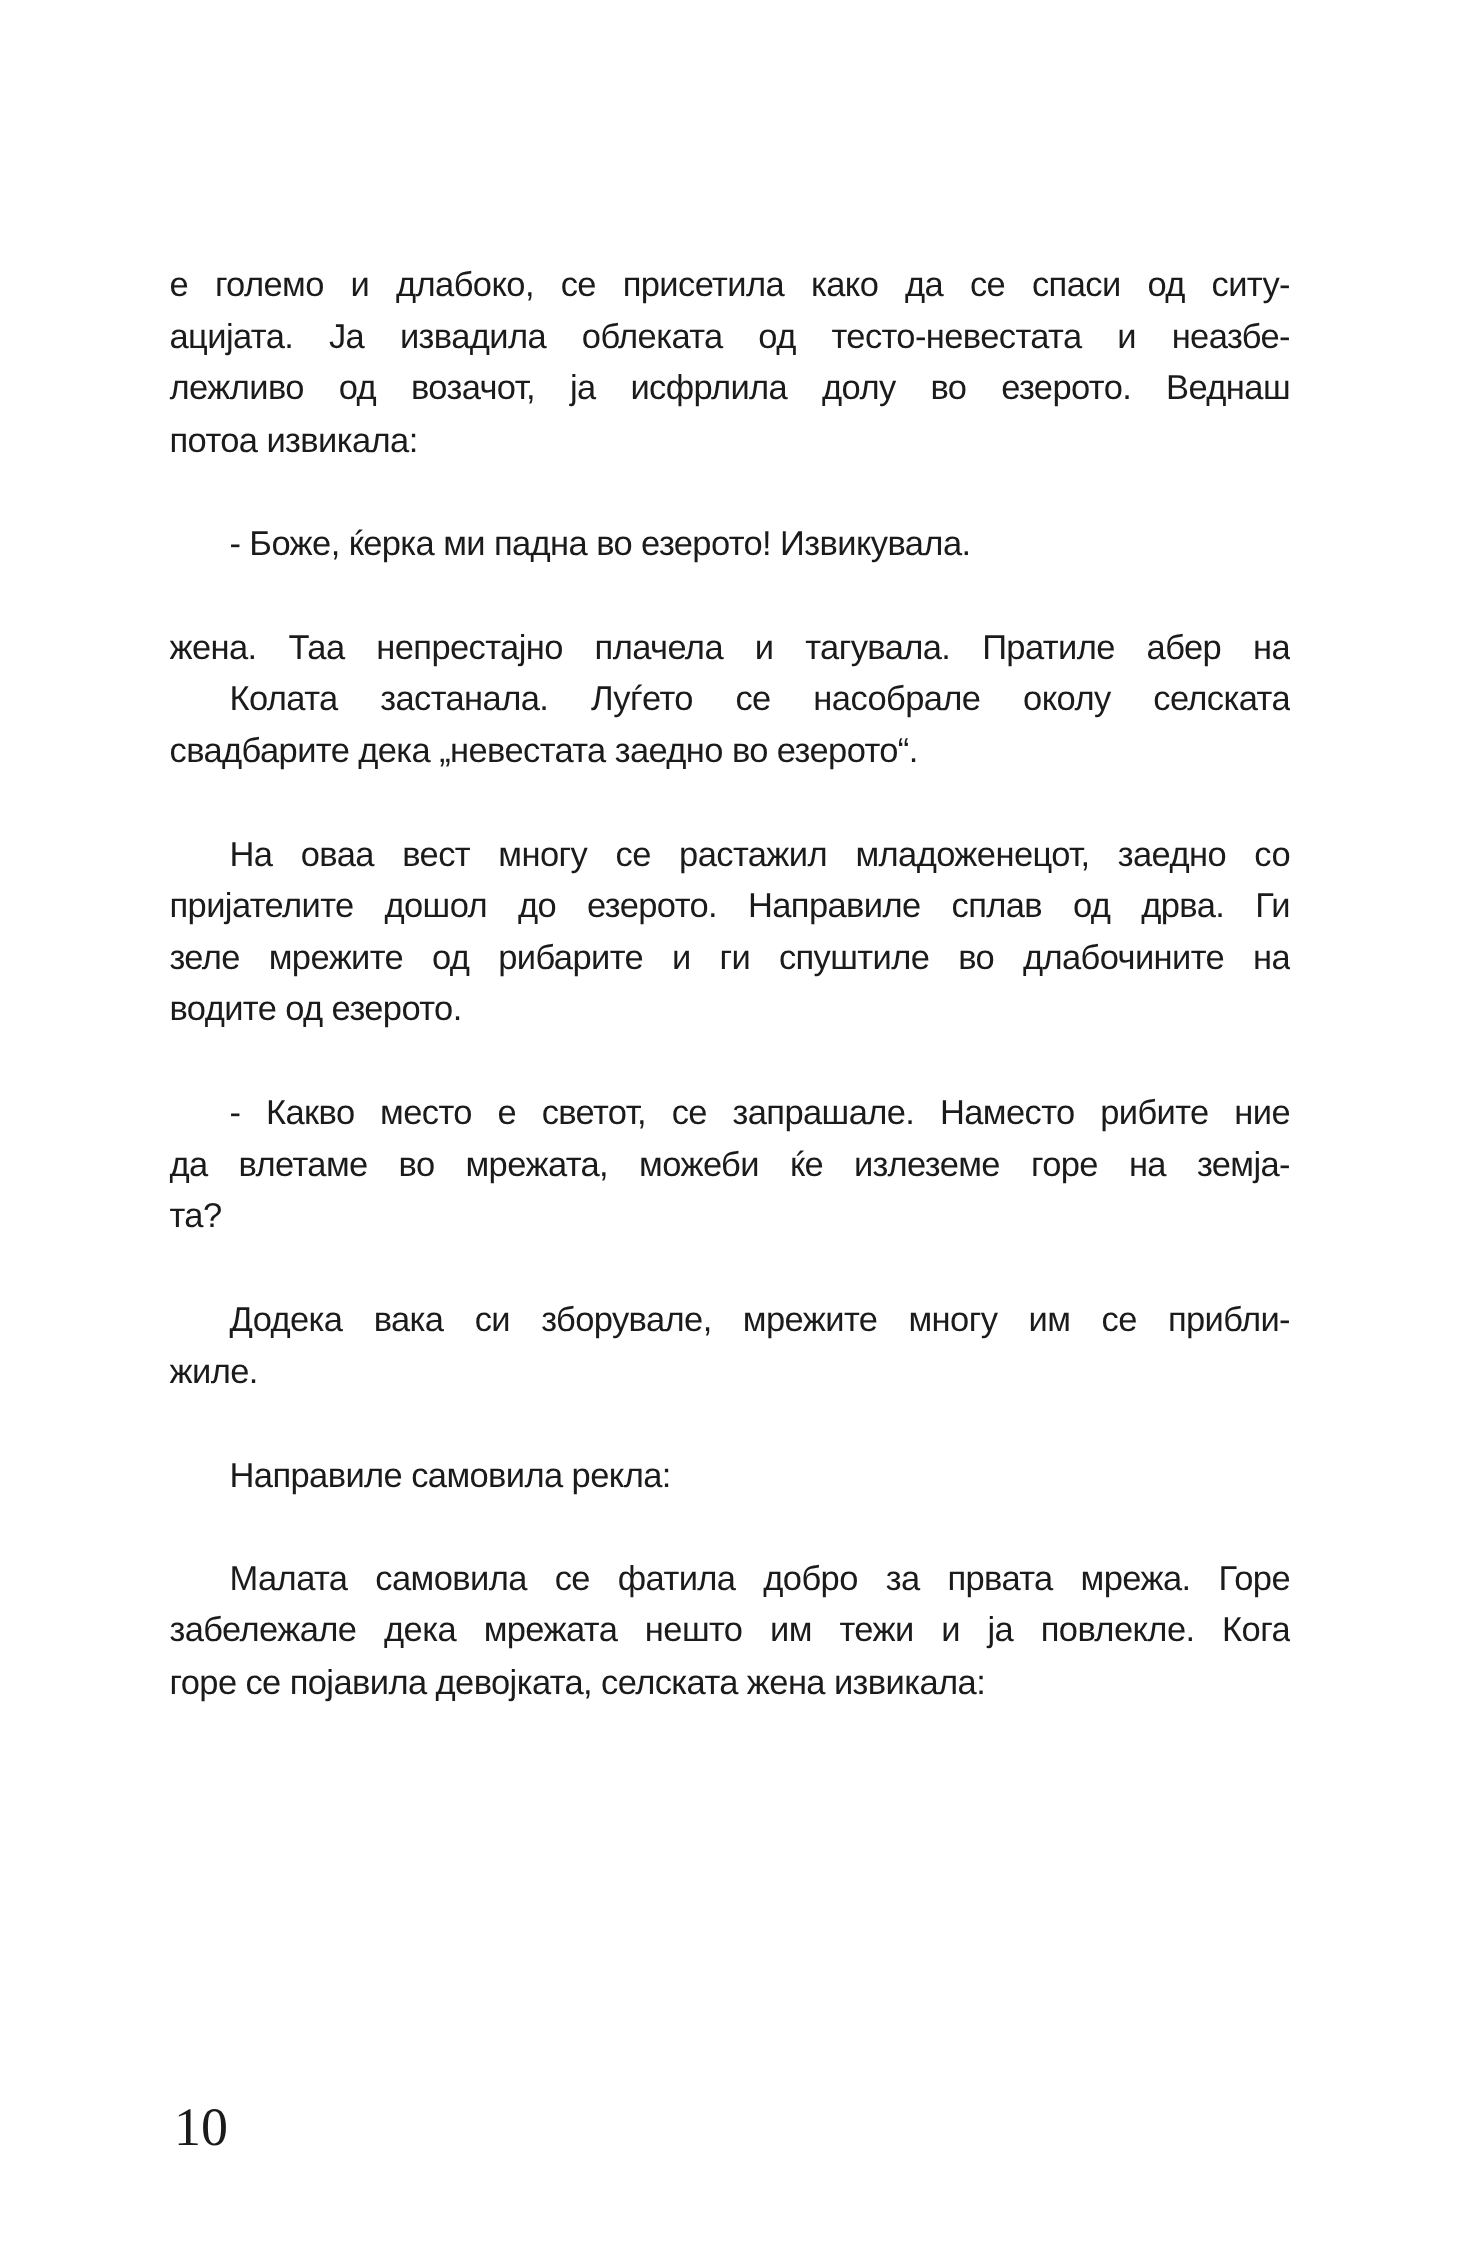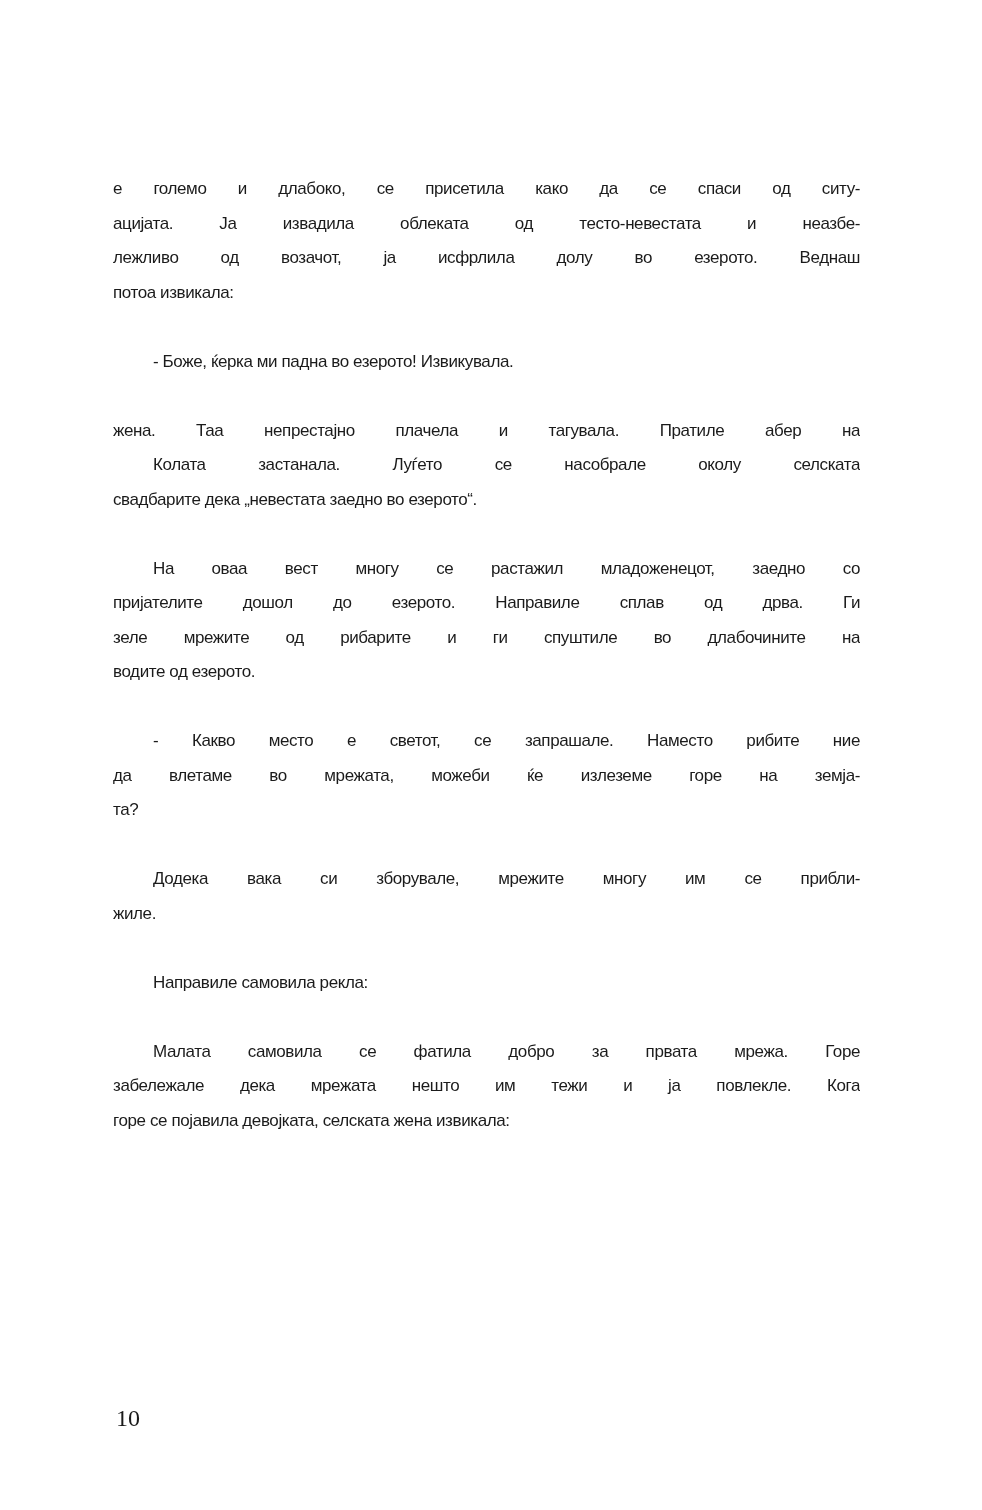--- a/index.html
+++ b/index.html
@@ -15,21 +15,21 @@
     background: #ffffff;
     font-family: "Liberation Sans", sans-serif;
     color: #1b1b1b;
     overflow: hidden;
   }
   .text-block {
     position: absolute;
     left: 113px;
     top: 172px;
     width: 747px;
-    font-size: 17px;
+    font-size: 23px;
     line-height: 34.5px;
     letter-spacing: -0.4px;
   }
   .paragraph {
     margin: 0 0 34.5px 0;
   }
   .paragraph:last-child {
     margin-bottom: 0;
   }
   .line {
@@ -43,21 +43,21 @@
     text-align-last: left;
   }
   .line.first-indent {
     text-indent: 40px;
   }
   .page-number {
     position: absolute;
     left: 116px;
     top: 1398px;
     font-family: "Liberation Serif", serif;
-    font-size: 24px;
+    font-size: 36px;
     line-height: 40px;
     letter-spacing: 0;
     color: #1b1b1b;
   }
 </style>
 </head>
 <body>
 
 <div class="book-page">
 

